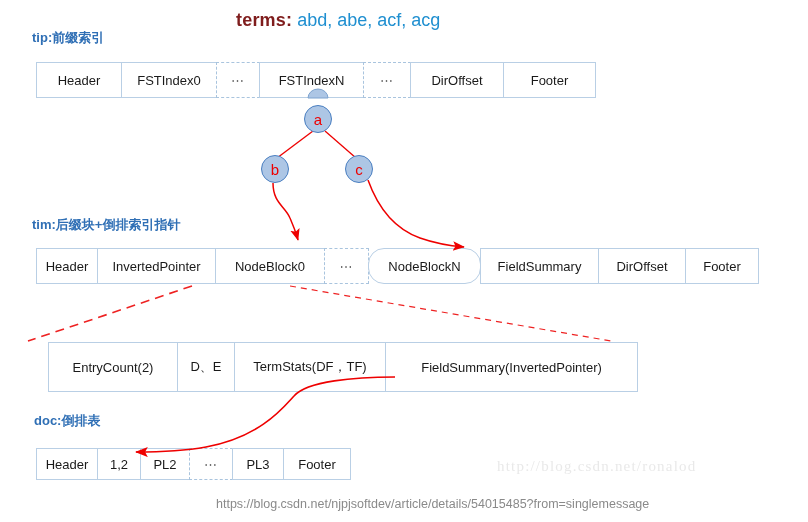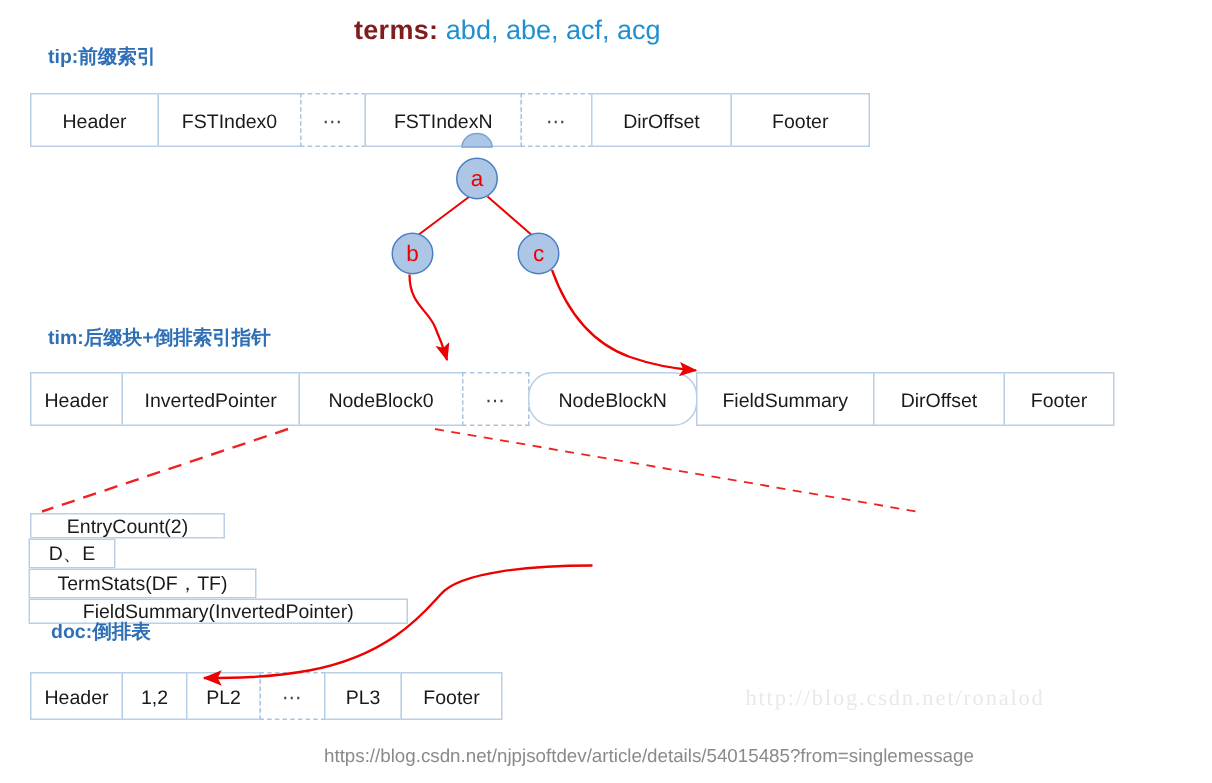--- a/index.html
+++ b/index.html
@@ -58,21 +58,21 @@
     background: #ffffff;
     display: flex;
     align-items: center;
     justify-content: center;
     font-size: 13px;
     color: #1a1a1a;
     white-space: nowrap;
     margin-left: -1px;
     padding: 0 8px;
   }
-  .cell:first-child { margin-left: 0; }
+  .cell:first-child { margin-left: 16px; }
   .cell.dashed {
     border: 1px dashed #a9c4de;
     color: #555;
     letter-spacing: 1px;
     background: #ffffff;
   }
   .cell .dots { font-size: 13px; line-height: 1; color: #444; }
 
   
   .node {
@@ -166,21 +166,21 @@
         <span>FieldSummary</span>
       </div>
       <div class="cell" style="width: 88px;">
         <span>DirOffset</span>
       </div>
       <div class="cell" style="width: 74px;">
         <span>Footer</span>
       </div>
     </div>
 
-  <div class="row" id="row-nodeblock" style="left:20px; top:342px; height:50px;flex-direction:column;">
+  <div class="row" id="row-nodeblock" style="left:32px; top:342px; height:50px;">
       <div class="cell" style="width: 130px;">
         <span>EntryCount(2)</span>
       </div>
       <div class="cell" style="width: 58px;">
         <span>D、E</span>
       </div>
       <div class="cell" style="width: 152px;">
         <span>TermStats(DF，TF)</span>
       </div>
       <div class="cell" style="width: 253px;">

